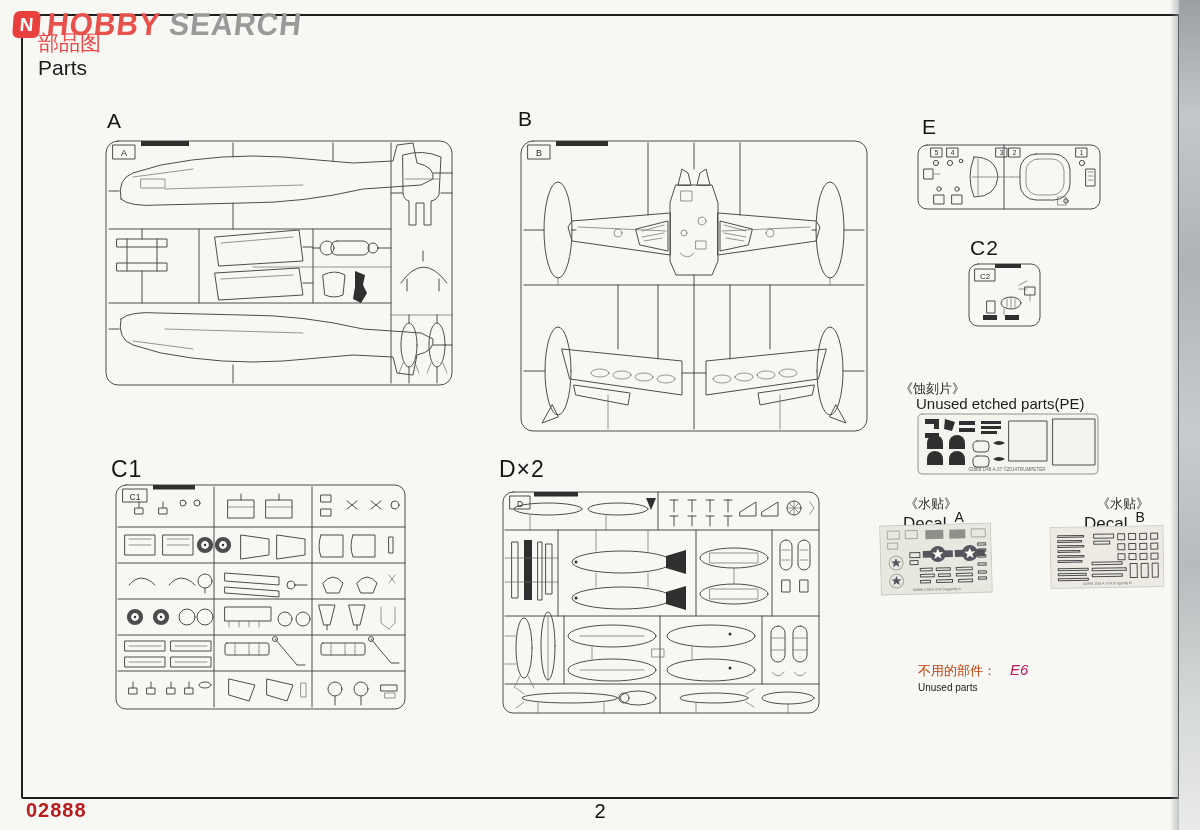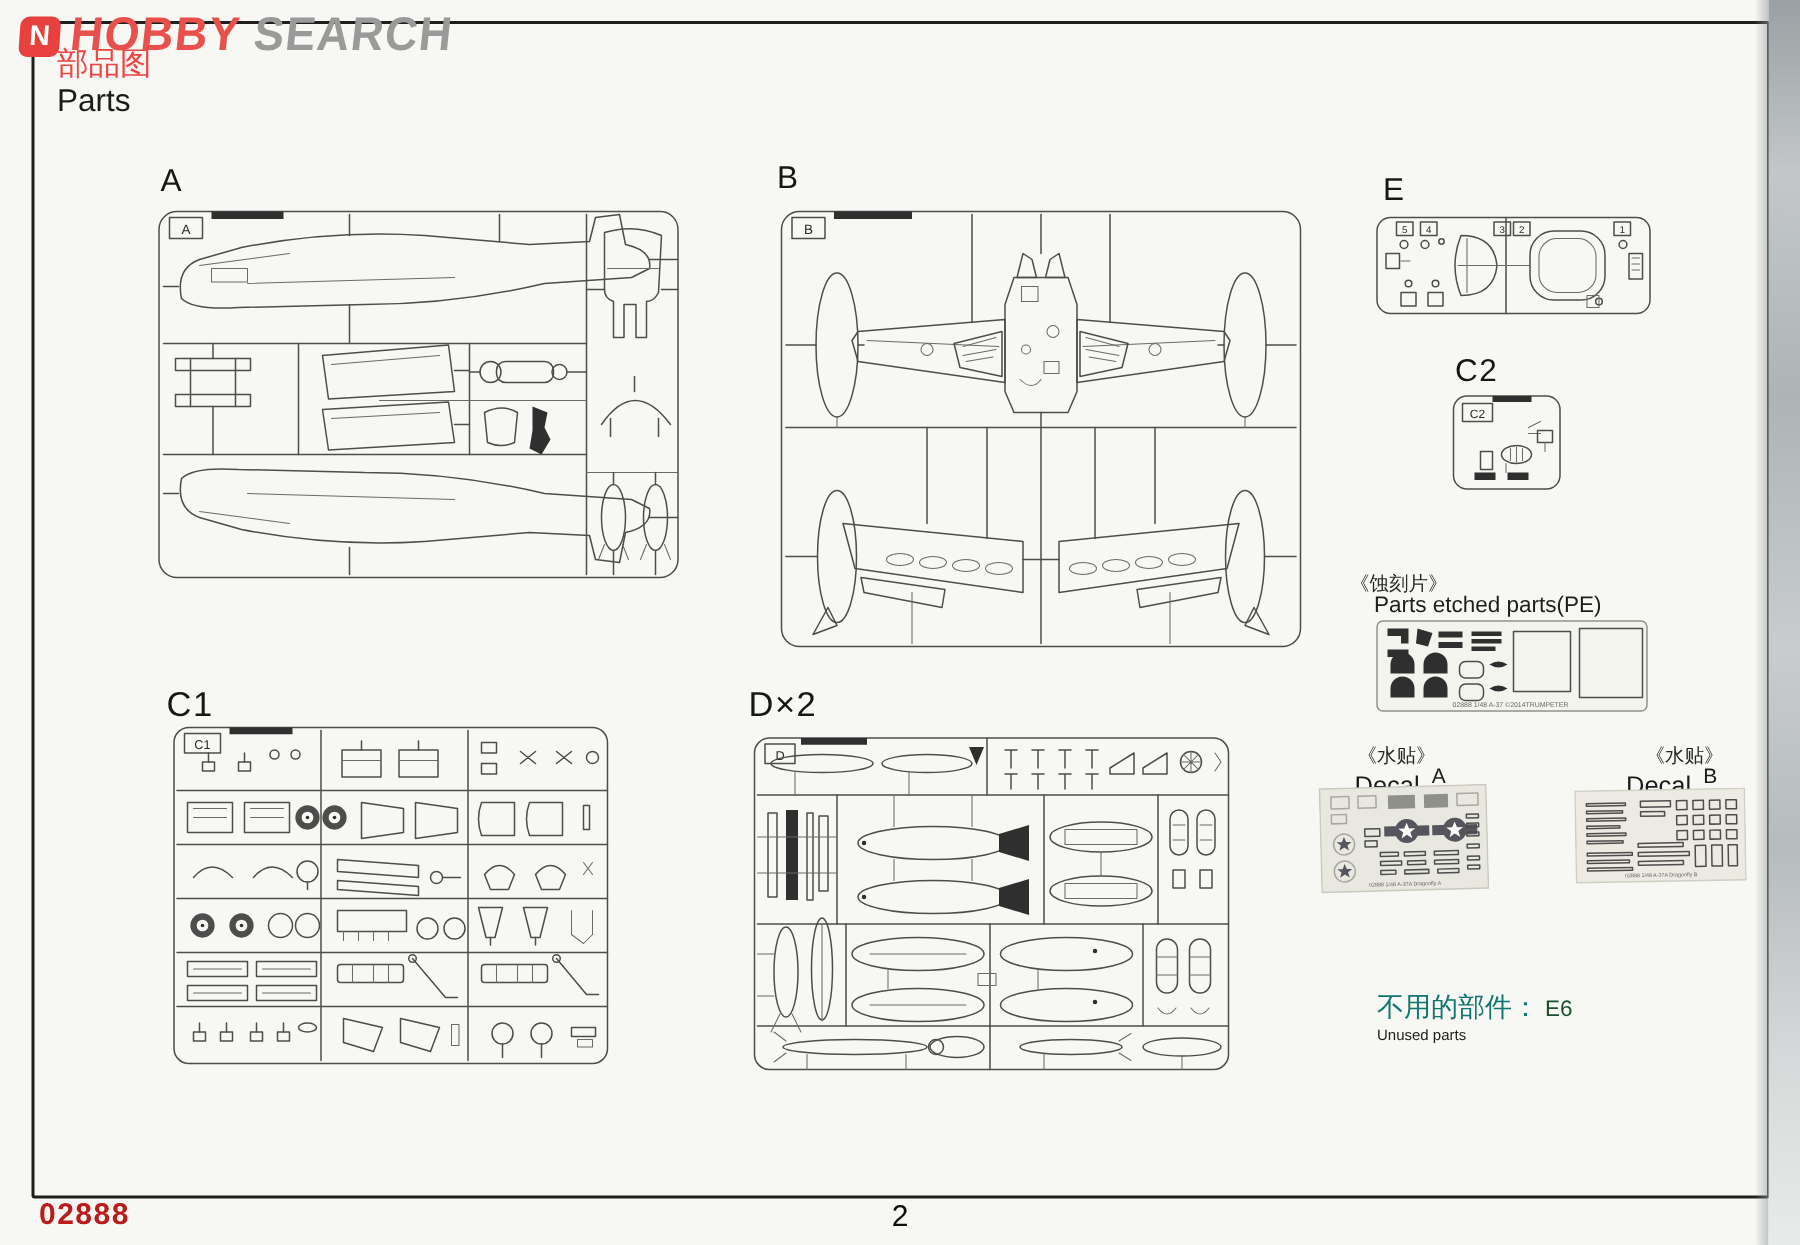--- a/index.html
+++ b/index.html
@@ -24,22 +24,22 @@
   .title{left:38px;top:30px;line-height:1.2;}
   .title .cn{font-size:21px;color:#ef4444;}
   .title .en{font-size:21px;color:#1b1b1b;}
   .label{font-size:21px;color:#161616;letter-spacing:1px;}
   .label.big{font-size:23px;}
   .sect-cn{font-size:13px;color:#262626;}
   .sect-en{font-size:15px;color:#1d1d1d;}
   .decal-word{font-size:17px;color:#1a1a1a;}
   .decal-sup{font-size:14px;vertical-align:7px;margin-left:8px;}
   .unused{line-height:1.45;}
-  .unused .cn{font-size:18px;color:#0f766e;}
-  .unused .code{font-size:15px;margin-left:4px;color:#14532d;}
+  .unused .cn{font-size:13px;color:#c2410c;}
+  .unused .code{font-size:15px;margin-left:14px;color:#be185d;font-style:italic;}
   .unused .en{font-size:10px;color:#1d1d1d;}
   .footer-kit{left:26px;top:799px;font-size:20px;font-weight:bold;color:#b91c1c;letter-spacing:1px;}
   .footer-page{left:560px;top:800px;width:80px;text-align:center;font-size:20px;color:#0e0e0e;}
   
   .diagram *{stroke:#4d4d4d;fill:none;stroke-width:1;stroke-linecap:round;stroke-linejoin:round;}
   .diagram .thin{stroke-width:.7;stroke:#6a6a6a;}
   .diagram .dk{fill:#2f2f2f;stroke:none;}
   .diagram .ring{stroke-width:4.2;}
   .diagram .txt{fill:#2a2a2a;stroke:none;font-family:"Liberation Sans",sans-serif;}
   .diagram .pef{fill:#f4f4ee;stroke:#93938c;}
@@ -247,21 +247,21 @@
       <line x1="63" y1="36" x2="63" y2="42" class="thin"></line>
     <rect x="20" y="42" width="8" height="12"></rect>
       <rect x="16" y="56" width="14" height="5" class="dk"></rect>
     <ellipse cx="44" cy="44" rx="10" ry="6"></ellipse>
     <path d="M40,40 v8 M44,39 v10 M48,40 v8" class="thin"></path>
     <line x1="37" y1="50" x2="37" y2="56" class="thin"></line>
     <rect x="38" y="56" width="14" height="5" class="dk"></rect>
   </svg>
 
   <div class="abs sect-cn" style="left:900px;top:380px;width:200px;text-align:left">《蚀刻片》</div>
-  <div class="abs sect-en" style="left:916px;top:395px">Parts etched parts(PE)</div>
+  <div class="abs sect-en" style="left:916px;top:395px">Unused etched parts(PE)</div>
   <svg class="abs diagram" style="left:917px;top:413px" width="182" height="66" viewBox="0 0 182 66">
     <defs>
       <pattern id="pe-dots" patternUnits="userSpaceOnUse" width="4.4" height="4.4">
         <rect width="4.4" height="4.4" fill="#32322d"></rect>
         <circle cx="2.1" cy="2.1" r="1" fill="#eeeee6"></circle>
       </pattern>
     </defs>
     <rect x="1" y="1" width="180" height="60" rx="4" class="pef"></rect>
     <path d="M8,6 h14 v10 h-5 v-5 h-9 Z" class="dk"></path>
     <path d="M8,20 h14 v10 h-5 v-5 h-9 Z" class="dk"></path>

